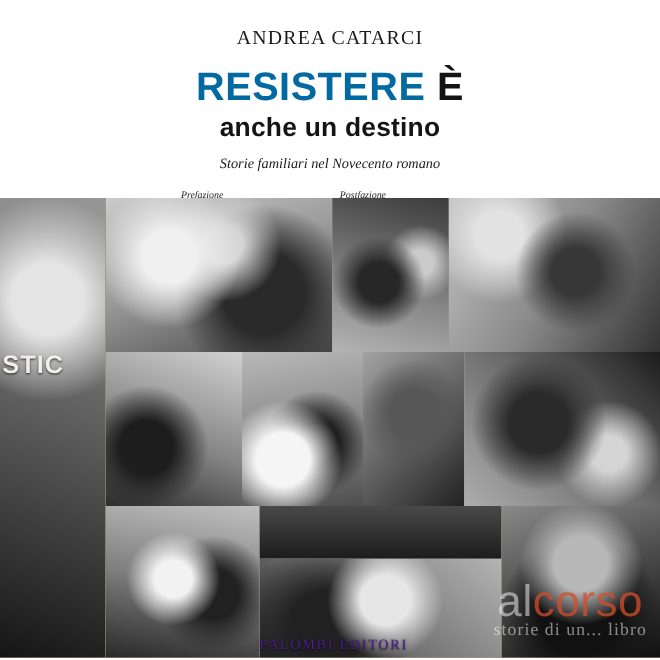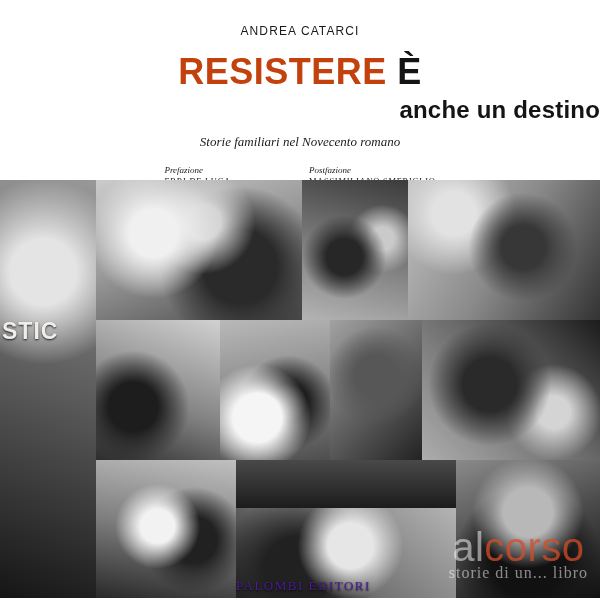--- a/index.html
+++ b/index.html
@@ -27,52 +27,51 @@
     position: absolute;
     left: 0;
     top: 0;
     width: 600px;
     height: 182px;
     text-align: center;
   }
 
   .author {
     margin-top: 24px;
-    font-family: Liberation Sans, sans-serif;
-    font-size: 12px;
+    font-family: Liberation Serif, serif;
+    font-size: 18px;
     letter-spacing: 1.1px;
     color: #1a1a1a;
     font-variant: small-caps;
     text-transform: uppercase;
   }
 
   .title-main {
     margin-top: 16px;
     font-family: "Liberation Sans", sans-serif;
     font-weight: bold;
     font-size: 36px;
     letter-spacing: 0.5px;
     line-height: 1;
     color: #111111;
   }
   .title-main .red {
-    color: #c2410c;
+    color: #0369a1;
   }
   .title-main .black {
     color: #141414;
   }
 
   .title-sub {
     margin-top: 6px;
     font-family: "Liberation Sans", sans-serif;
     font-weight: bold;
     font-size: 24px;
     letter-spacing: 0.2px;
     color: #141414;
-    text-align: right;
   }
 
   .subtitle-italic {
     margin-top: 10px;
     font-family: "Liberation Serif", serif;
     font-style: italic;
     font-size: 13px;
     color: #1a1a1a;
   }
 

